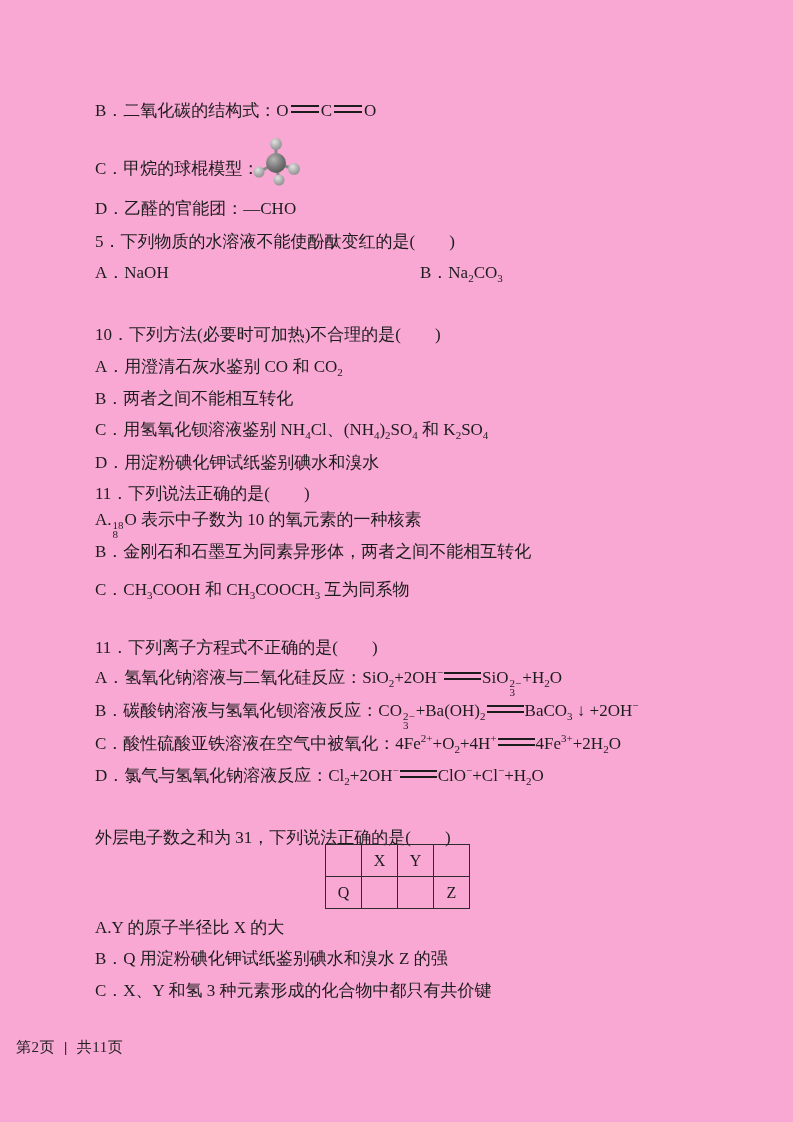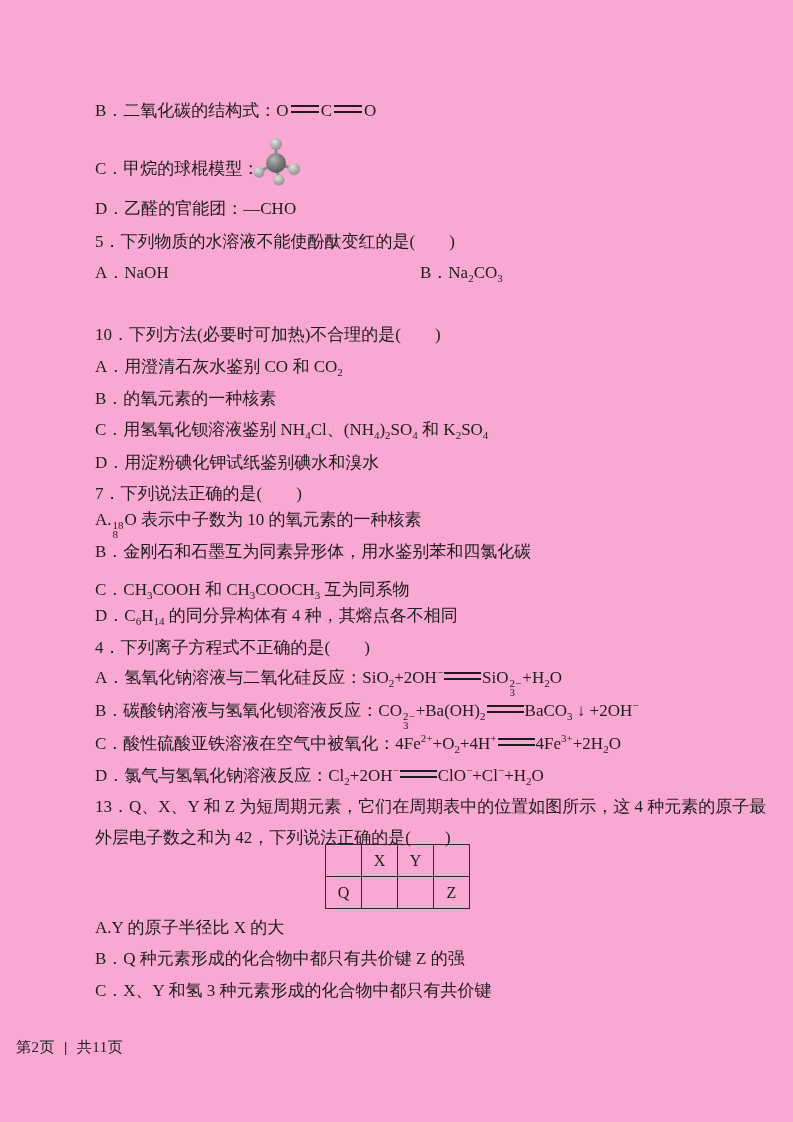--- a/index.html
+++ b/index.html
@@ -103,66 +103,64 @@
   <div class="ln" style="top:198px">D．乙醛的官能团：—CHO</div>
 
   <div class="ln" style="top:231px">5．下列物质的水溶液不能使酚酞变红的是(　　)</div>
   <div class="ln" style="top:262px">
     <span>A．NaOH</span>
     <span class="col2">B．Na<sub class="sb">2</sub>CO<sub class="sb">3</sub></span>
   </div>
 
   <div class="ln" style="top:324px">10．下列方法(必要时可加热)不合理的是(　　)</div>
   <div class="ln" style="top:356px">A．用澄清石灰水鉴别 CO 和 CO<sub class="sb">2</sub></div>
-  <div class="ln" style="top:388px">B．的氧元素的一种核素</div>
+  <div class="ln" style="top:388px">B．两者之间不能相互转化</div>
   <div class="ln" style="top:419px">C．用氢氧化钡溶液鉴别 NH<sub class="sb">4</sub>Cl、(NH<sub class="sb">4</sub>)<sub class="sb">2</sub>SO<sub class="sb">4</sub> 和 K<sub class="sb">2</sub>SO<sub class="sb">4</sub></div>
   <div class="ln" style="top:452px">D．用淀粉碘化钾试纸鉴别碘水和溴水</div>
 
-  <div class="ln" style="top:483px">7．下列说法正确的是(　　)</div>
+  <div class="ln" style="top:483px">11．下列说法正确的是(　　)</div>
   <div class="ln" style="top:509px">A.<span class="stk">
         <span class="stk-t">18</span>
         <span class="stk-b">8</span>
       </span>O 表示中子数为 10 的氧元素的一种核素</div>
-  <div class="ln" style="top:541px">B．金刚石和石墨互为同素异形体，用水鉴别苯和四氯化碳</div>
+  <div class="ln" style="top:541px">B．金刚石和石墨互为同素异形体，两者之间不能相互转化</div>
   <div class="ln" style="top:579px">C．CH<sub class="sb">3</sub>COOH 和 CH<sub class="sb">3</sub>COOCH<sub class="sb">3</sub> 互为同系物</div>
-  <div class="ln" style="top:605px">D．C<sub class="sb">6</sub>H<sub class="sb">14</sub> 的同分异构体有 4 种，其熔点各不相同</div>
 
-  <div class="ln" style="top:637px">4．下列离子方程式不正确的是(　　)</div>
+  <div class="ln" style="top:637px">11．下列离子方程式不正确的是(　　)</div>
   <div class="ln" style="top:667px">A．氢氧化钠溶液与二氧化硅反应：SiO<sub class="sb">2</sub>+2OH<sup class="sp">−</sup><span class="eq"></span>SiO<span class="stk">
         <span class="stk-t">2−</span>
         <span class="stk-b">3</span>
       </span>+H<sub class="sb">2</sub>O</div>
   <div class="ln" style="top:700px">B．碳酸钠溶液与氢氧化钡溶液反应：CO<span class="stk">
         <span class="stk-t">2−</span>
         <span class="stk-b">3</span>
       </span>+Ba(OH)<sub class="sb">2</sub><span class="eq"></span>BaCO<sub class="sb">3</sub> ↓ +2OH<sup class="sp">−</sup></div>
   <div class="ln" style="top:733px">C．酸性硫酸亚铁溶液在空气中被氧化：4Fe<sup class="sp">2+</sup>+O<sub class="sb">2</sub>+4H<sup class="sp">+</sup><span class="eq"></span>4Fe<sup class="sp">3+</sup>+2H<sub class="sb">2</sub>O</div>
   <div class="ln" style="top:765px">D．氯气与氢氧化钠溶液反应：Cl<sub class="sb">2</sub>+2OH<sup class="sp">−</sup><span class="eq"></span>ClO<sup class="sp">−</sup>+Cl<sup class="sp">−</sup>+H<sub class="sb">2</sub>O</div>
 
-  <div class="ln" style="top:796px">13．Q、X、Y 和 Z 为短周期元素，它们在周期表中的位置如图所示，这 4 种元素的原子最</div>
-  <div class="ln" style="top:827px">外层电子数之和为 42，下列说法正确的是(　　)</div>
+  <div class="ln" style="top:827px">外层电子数之和为 31，下列说法正确的是(　　)</div>
 
   <table class="ptable">
     <tbody>
         <tr>
       <td></td>
       <td>X</td>
       <td>Y</td>
       <td></td>
     </tr>
     <tr>
       <td>Q</td>
       <td></td>
       <td></td>
       <td>Z</td>
     </tr>
   </tbody>
     </table>
 
   <div class="ln" style="top:917px">A.Y 的原子半径比 X 的大</div>
-  <div class="ln" style="top:948px">B．Q 种元素形成的化合物中都只有共价键 Z 的强</div>
+  <div class="ln" style="top:948px">B．Q 用淀粉碘化钾试纸鉴别碘水和溴水 Z 的强</div>
   <div class="ln" style="top:980px">C．X、Y 和氢 3 种元素形成的化合物中都只有共价键</div>
 
   <div class="footer">
     <span>第2页</span><span class="sep">|</span><span>共11页</span>
   </div>
 
 </div>
 
 </body></html>

